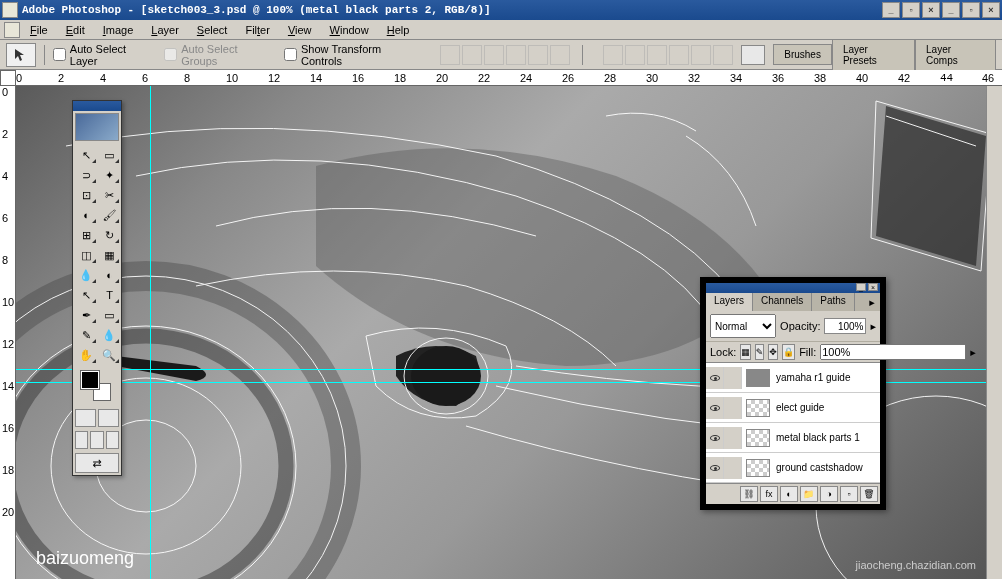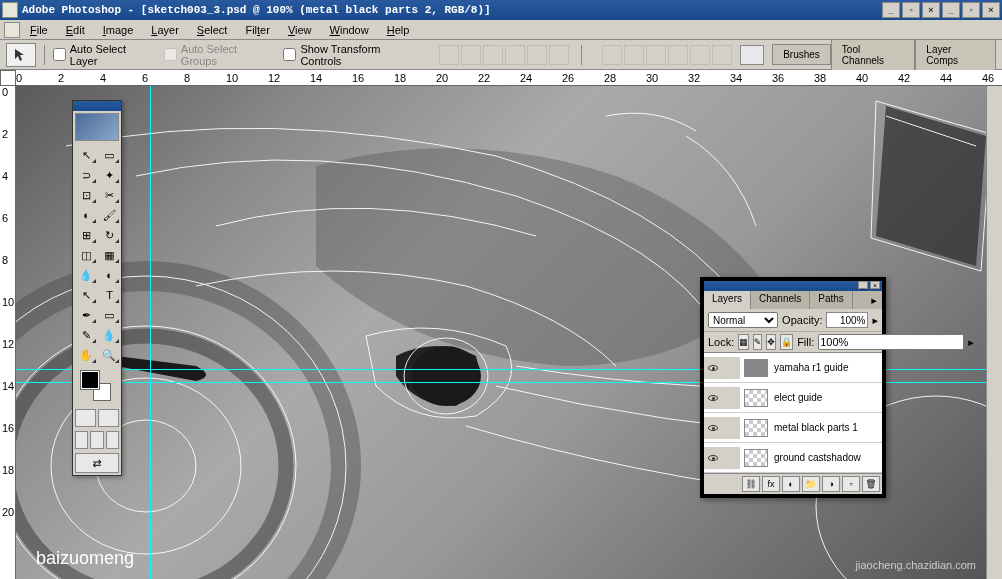--- a/index.html
+++ b/index.html
@@ -58,29 +58,29 @@
     .tool { width: 23px; height: 20px; border: 1px solid #d4d0c8; display: flex; align-items: center; justify-content: center; cursor: pointer; position: relative; }
     .tool .corner { position: absolute; right: 1px; bottom: 1px; width: 0; height: 0; border-style: solid; border-width: 0 0 4px 4px; border-color: transparent transparent #333 transparent; }
     .color-swatch { padding: 4px; position: relative; height: 40px; }
     .fg-color { position: absolute; left: 8px; top: 4px; width: 18px; height: 18px; background: #000; border: 1px solid #fff; outline: 1px solid #666; }
     .bg-color { position: absolute; left: 20px; top: 16px; width: 18px; height: 18px; background: #fff; border: 1px solid #666; }
     .mode-btns { display: flex; padding: 2px; gap: 2px; }
     .mode-btn { flex: 1; height: 18px; border: 1px solid #888; background: #e8e8e8; }
     .launch-btn { height: 20px; margin: 2px; border: 1px solid #888; background: #e8e8e8; display: flex; align-items: center; justify-content: center; cursor: pointer; }
     
     
-    .layers-panel { position: absolute; right: 116px; top: 277px; width: 186px; background: #d4d0c8; border: 4px solid #000000; box-shadow: 2px 2px 6px rgba(0,0,0,0.4); }
+    .layers-panel { position: absolute; right: 116px; top: 277px; width: 186px; background: #d4d0c8; border: 6px solid #000000; box-shadow: 2px 2px 6px rgba(0,0,0,0.4); }
     .panel-title { height: 10px; background: linear-gradient(to bottom, #2a5a9e, #1a4a8e); display: flex; justify-content: flex-end; gap: 2px; padding: 0 2px; }
     .panel-title .mini { width: 10px; height: 8px; background: #d4d0c8; border: 1px solid #888; cursor: pointer; font-size: 7px; display: flex; align-items: center; justify-content: center; }
     .panel-tabs { display: flex; background: #b8b4a8; height: 18px; }
     .panel-tab { padding: 2px 8px; font-size: 10px; cursor: pointer; border-right: 1px solid #888; }
     .panel-tab.active { background: #d4d0c8; }
     .panel-tab-arrow { margin-left: auto; width: 16px; cursor: pointer; display: flex; align-items: center; justify-content: center; }
     .panel-row { display: flex; align-items: center; padding: 3px 4px; gap: 4px; border-bottom: 1px solid #b0aca0; font-size: 10px; }
-    .panel-row select { flex: 1; font-size: 10px; height: 16px; }
+    .panel-row select { flex: 1; font-size: 10px; height: 24px; }
     .panel-row .pct-input { width: 42px; height: 16px; font-size: 10px; text-align: right; padding-right: 2px; border: 1px solid #888; }
     .lock-row { display: flex; align-items: center; padding: 2px 4px; gap: 4px; border-bottom: 1px solid #888; font-size: 10px; }
     .lock-btn { width: 16px; height: 16px; border: 1px solid #888; background: #e8e8e8; display: flex; align-items: center; justify-content: center; font-size: 9px; cursor: pointer; }
     .layer-list { background: #fff; }
     .layer-item { display: flex; align-items: center; height: 30px; border-bottom: 1px solid #ccc; cursor: pointer; }
     .layer-item.selected { background: #2a5a9e; color: white; }
     .layer-vis { width: 18px; height: 22px; border-right: 1px solid #ccc; display: flex; align-items: center; justify-content: center; background: #d4d0c8; }
     .layer-link { width: 18px; height: 22px; border-right: 1px solid #ccc; background: #d4d0c8; }
     .layer-thumb { width: 24px; height: 18px; background: repeating-conic-gradient(#ccc 0% 25%, #fff 0% 50%) 0 0 / 8px 8px; border: 1px solid #888; margin: 0 4px; }
     .layer-thumb.filled { background: #888; }
@@ -153,21 +153,21 @@
     <div class="align-btn"></div>
     <div class="align-btn"></div>
     <div class="align-btn"></div>
     <div class="align-btn"></div>
     <div class="align-btn"></div>
     <div class="align-btn"></div>
   </div>
   <div class="options-right">
     <div class="palette-btn"></div>
     <div class="tab-btn">Brushes</div>
-    <div class="tab-btn">Tool Channels</div>
+    <div class="tab-btn">Layer Presets</div>
     <div class="tab-btn">Layer Comps</div>
   </div>
 </div>
 
 <div class="ruler-corner"></div>
 <div class="ruler-h" id="ruler-h">
     <span class="tick" style="left: 0px;">0</span>
     <span class="tick" style="left: 42px;">2</span>
     <span class="tick" style="left: 84px;">4</span>
     <span class="tick" style="left: 126px;">6</span>
@@ -182,21 +182,21 @@
     <span class="tick" style="left: 504px;">24</span>
     <span class="tick" style="left: 546px;">26</span>
     <span class="tick" style="left: 588px;">28</span>
     <span class="tick" style="left: 630px;">30</span>
     <span class="tick" style="left: 672px;">32</span>
     <span class="tick" style="left: 714px;">34</span>
     <span class="tick" style="left: 756px;">36</span>
     <span class="tick" style="left: 798px;">38</span>
     <span class="tick" style="left: 840px;">40</span>
     <span class="tick" style="left: 882px;">42</span>
-    <span class="tick" style="left: 924px;">44</span>
+    <span class="tick" style="left: 924px; font-family: Liberation Mono, monospace;">44</span>
     <span class="tick" style="left: 966px;">46</span>
   </div>
 <div class="ruler-v" id="ruler-v">
     <span class="tick" style="top: 0px;">0</span>
     <span class="tick" style="top: 42px;">2</span>
     <span class="tick" style="top: 84px;">4</span>
     <span class="tick" style="top: 126px;">6</span>
     <span class="tick" style="top: 168px;">8</span>
     <span class="tick" style="top: 210px;">10</span>
     <span class="tick" style="top: 252px;">12</span>

